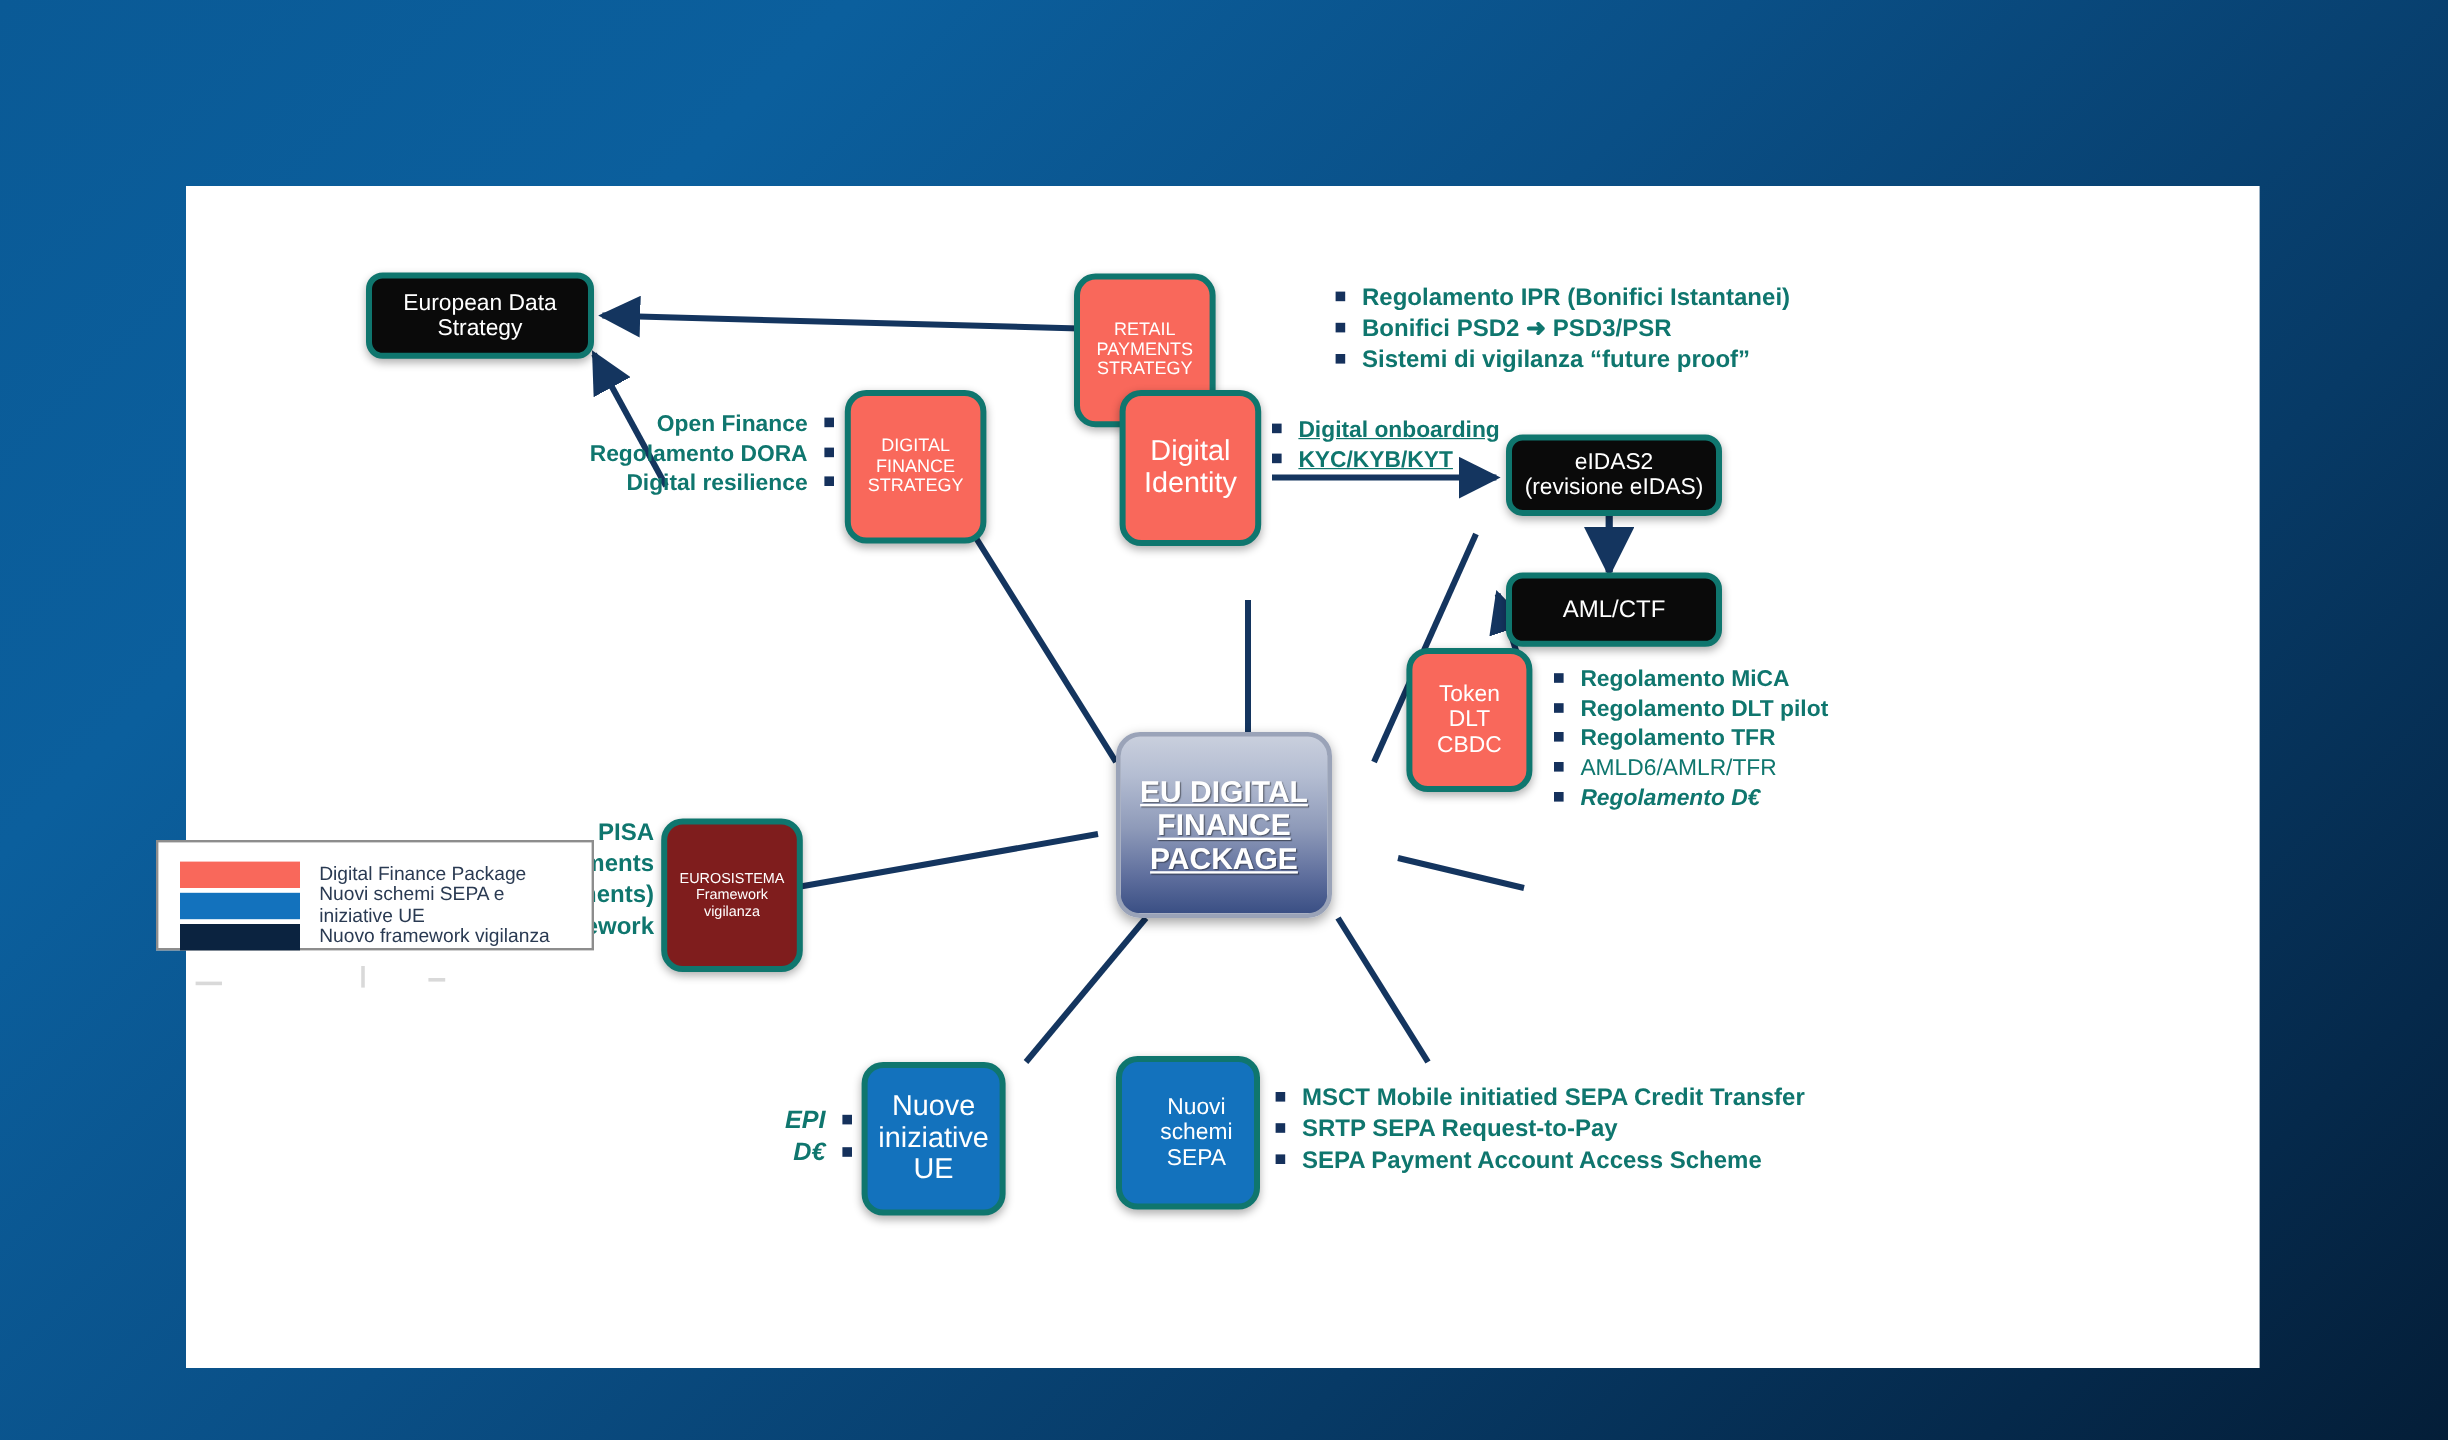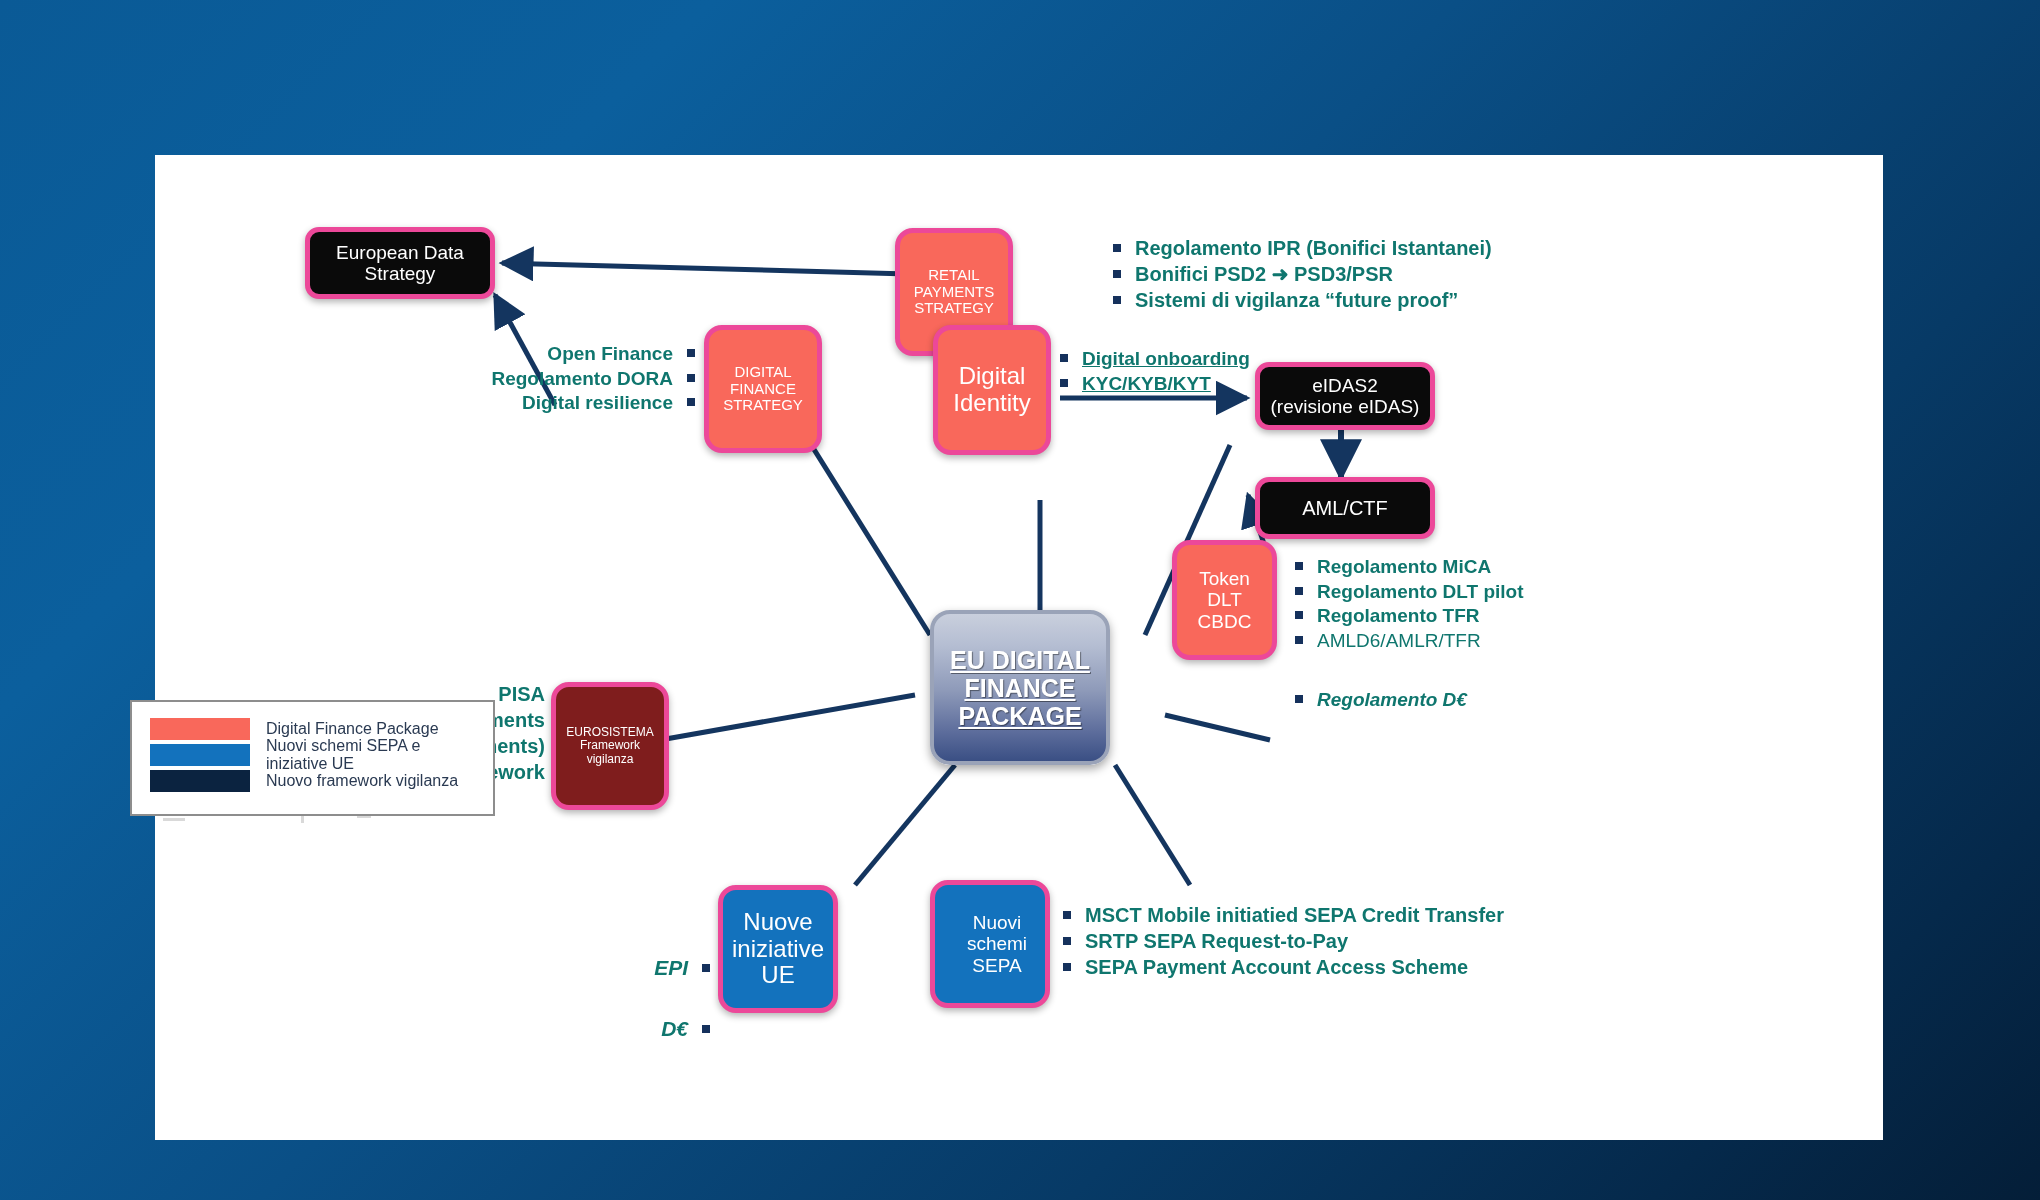--- a/index.html
+++ b/index.html
@@ -38,21 +38,21 @@
   
   .node {
     position: absolute;
     box-sizing: border-box;
     display: flex;
     align-items: center;
     justify-content: center;
     text-align: center;
     color: #ffffff;
     border-radius: 18px;
-    border: 5px solid #ec4899;
+    border: 5px solid #0f766e;
     box-shadow: 0 3px 7px rgba(0,0,0,0.30);
     line-height: 1.12;
     white-space: pre-line;
     z-index: 3;
   }
   .node.coral  { background: #f9685b; }
   .node.blue   { background: #1372bd; }
   .node.navy   { background: #7f1d1d; }
   .node.black  { background: #0a0a0a; border-radius: 14px; }
   .node.center {
@@ -85,21 +85,21 @@
   .bullet-row.rev { justify-content: flex-end; }
   .bul {
     display: inline-block;
     width: 8px;
     height: 8px;
     background: #15315c;
     flex: 0 0 auto;
     position: relative;
     top: -3px;
   }
-  .bi { font-style: italic; margin-top: 34px; }
+  .bi { font-style: italic; }
 
   
   #legend {
     position: absolute;
     box-sizing: border-box;
     background: #ffffff;
     border: 2px solid #8d8d8d;
     z-index: 5;
     padding: 14px 16px 14px 18px;
   }
@@ -286,21 +286,21 @@
       <div class="bullet-row">
         <span class="bul"></span>
         <span>SRTP SEPA Request-to-Pay</span>
       </div>
       <div class="bullet-row">
         <span class="bul"></span>
         <span>SEPA Payment Account Access Scheme</span>
       </div>
     </div>
 
-    <div id="legend" style="left:-25px; top:545px; width:365px; height:116px; left:-25px;">
+    <div id="legend" style="left:-25px; top:545px; width:365px; height:92px; left:-25px;">
       <div class="leg-row">
         <span class="swatch" style="background:#f9685b"></span>
         <span class="leg-label">Digital Finance Package</span>
       </div>
       <div class="leg-row">
         <span class="swatch" style="background:#1372bd"></span>
         <span class="leg-label">Nuovi schemi SEPA e iniziative UE</span>
       </div>
       <div class="leg-row">
         <span class="swatch" style="background:#0b2340"></span>

